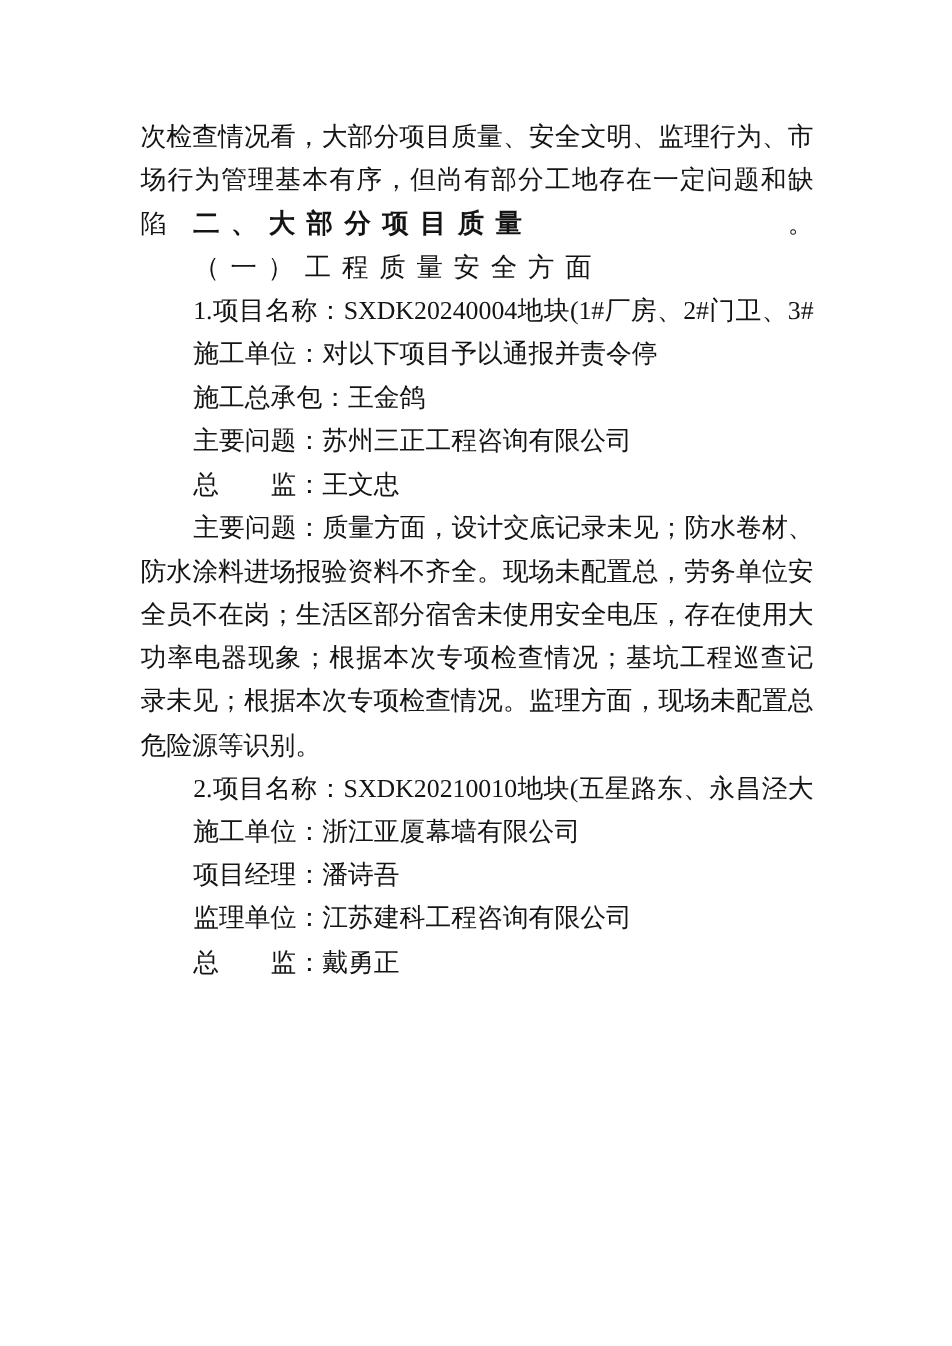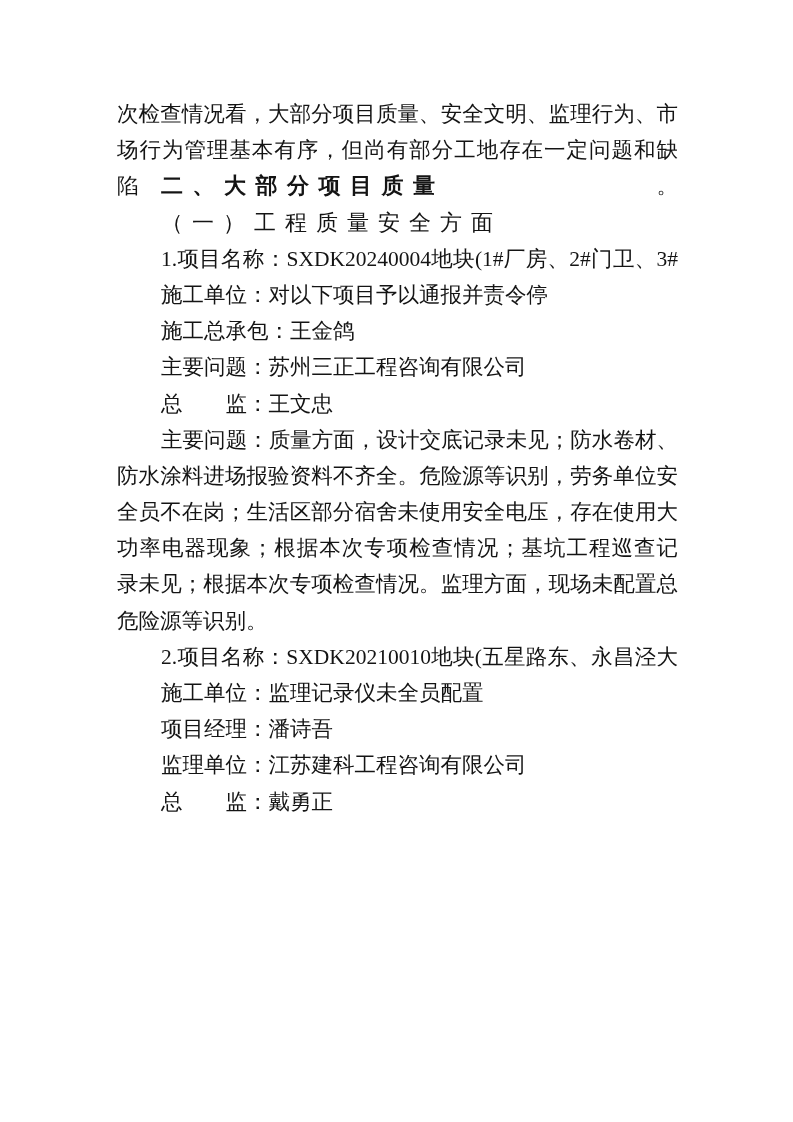--- a/index.html
+++ b/index.html
@@ -90,31 +90,31 @@
         <div class="line indent"><span class="seg">施工总承包：王金鸽</span></div>
       </div>
       <div class="para body">
         <div class="line indent"><span class="seg">主要问题：苏州三正工程咨询有限公司</span></div>
       </div>
       <div class="para body">
         <div class="line indent"><span class="seg">总　　监：王文忠</span></div>
       </div>
       <div class="para body">
         <div class="line fill indent"><span class="seg">主要问题：</span><span class="seg b">质量方面，</span><span class="seg">设计交底记录未见；防水卷材、</span></div>
-        <div class="line fill"><span class="seg">防水涂料进场报验资料不齐全。</span><span class="seg b">危险源等识别，</span><span class="seg">劳务单位安</span></div>
+        <div class="line fill"><span class="seg">防水涂料进场报验资料不齐全。</span><span class="seg b">现场未配置总，</span><span class="seg">劳务单位安</span></div>
         <div class="line fill"><span class="seg">全员不在岗；生活区部分宿舍未使用安全电压，存在使用大</span></div>
         <div class="line fill"><span class="seg">功率电器现象；根据本次专项检查情况；基坑工程巡查记</span></div>
         <div class="line fill"><span class="seg">录未见；根据本次专项检查情况。</span><span class="seg b">监理方面，</span><span class="seg">现场未配置总</span></div>
         <div class="line"><span class="seg">危险源等识别。</span></div>
       </div>
       <div class="para body">
         <div class="line fill indent"><span class="seg">2.项目名称：SXDK20210010地块(五星路东、永昌泾大</span></div>
       </div>
       <div class="para body">
-        <div class="line indent"><span class="seg">施工单位：监理记录仪未全员配置</span></div>
+        <div class="line indent"><span class="seg">施工单位：浙江亚厦幕墙有限公司</span></div>
       </div>
       <div class="para body">
         <div class="line indent"><span class="seg">项目经理：潘诗吾</span></div>
       </div>
       <div class="para body">
         <div class="line indent"><span class="seg">监理单位：江苏建科工程咨询有限公司</span></div>
       </div>
       <div class="para body">
         <div class="line indent"><span class="seg">总　　监：戴勇正</span></div>
       </div>

